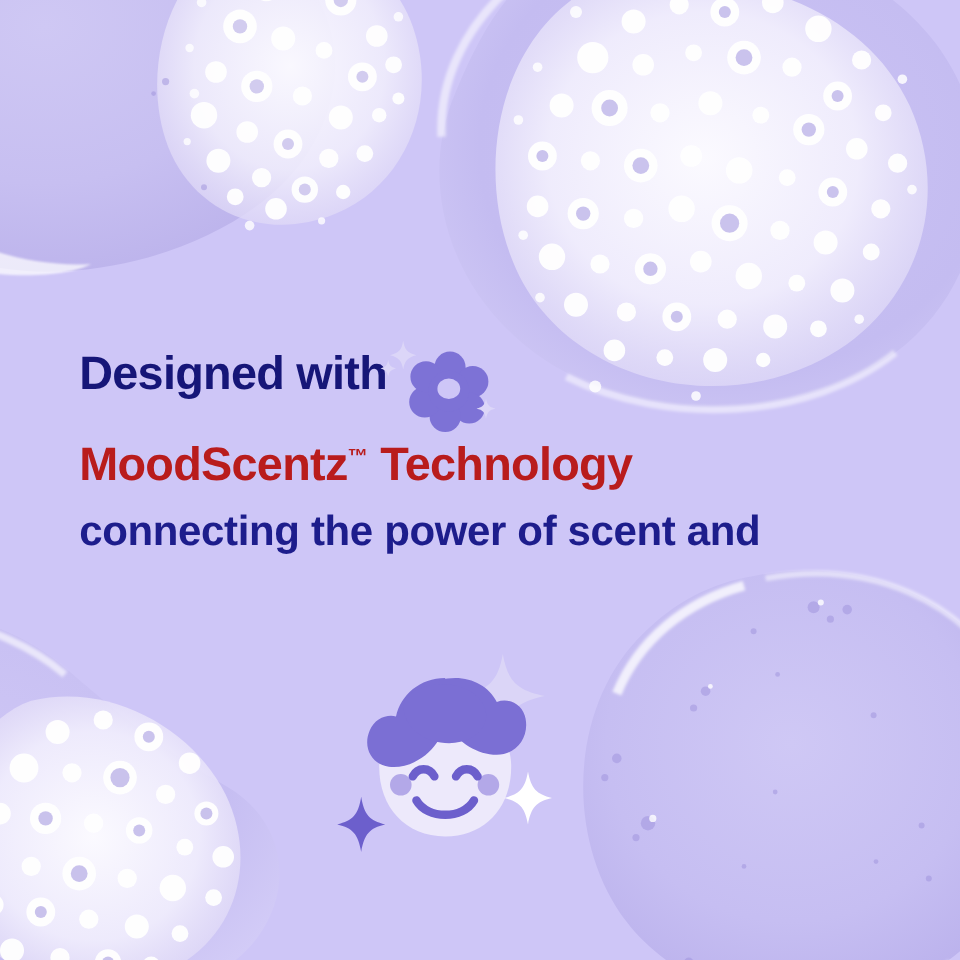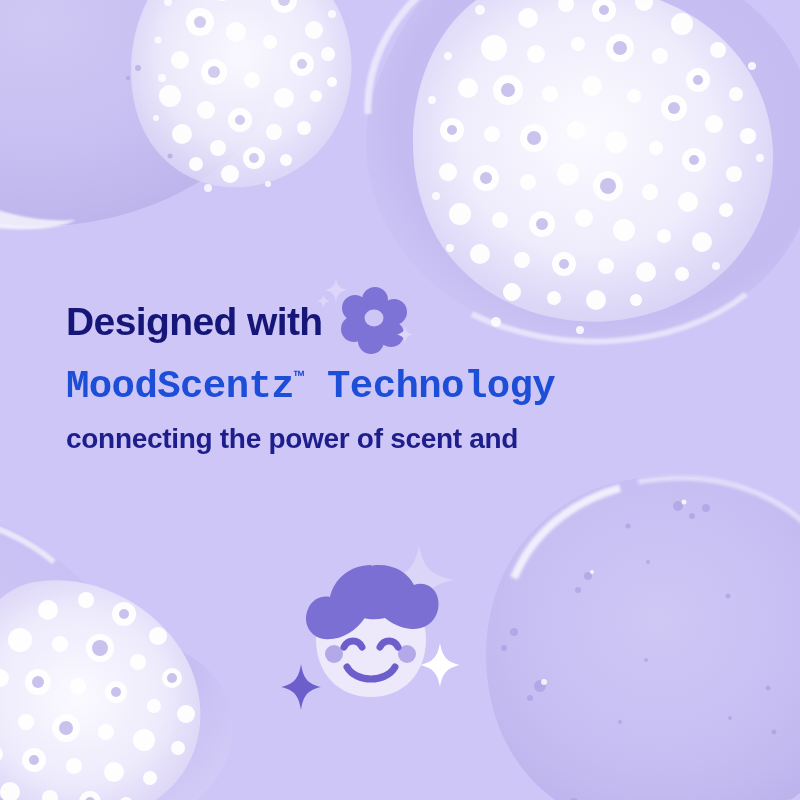--- a/index.html
+++ b/index.html
@@ -30,50 +30,49 @@
   
   .copy {
     position:absolute;
     left:66px;
     top:292px;
     width:620px;
     z-index:40;
   }
   .headline-row {
     display:flex;
-    align-items:center;
+    align-items:flex-start;
     gap:14px;
     height:58px;
   }
   .headline {
     font-size:39px;
     font-weight:bold;
     color:#161678;
     letter-spacing:-0.6px;
     line-height:1;
     white-space:nowrap;
   }
   .headline2 {
     font-size:39px;
     font-weight:bold;
-    color:#1d4ed8;
+    color:#b91c1c;
     letter-spacing:-0.6px;
     line-height:1;
     margin-top:18px;
     white-space:nowrap;
-    font-family:Liberation Mono, monospace;
   }
   .tm {
     font-size:17px;
     vertical-align:super;
     font-weight:bold;
     letter-spacing:0;
   }
   .sub {
-    font-size:28px;
+    font-size:35px;
     font-weight:600;
     color:#1d1d8c;
     line-height:1.28;
     margin-top:14px;
     letter-spacing:-0.3px;
   }
   .sub-line { white-space:nowrap; display:block; }
 
   .flower-wrap {
     position:relative;

